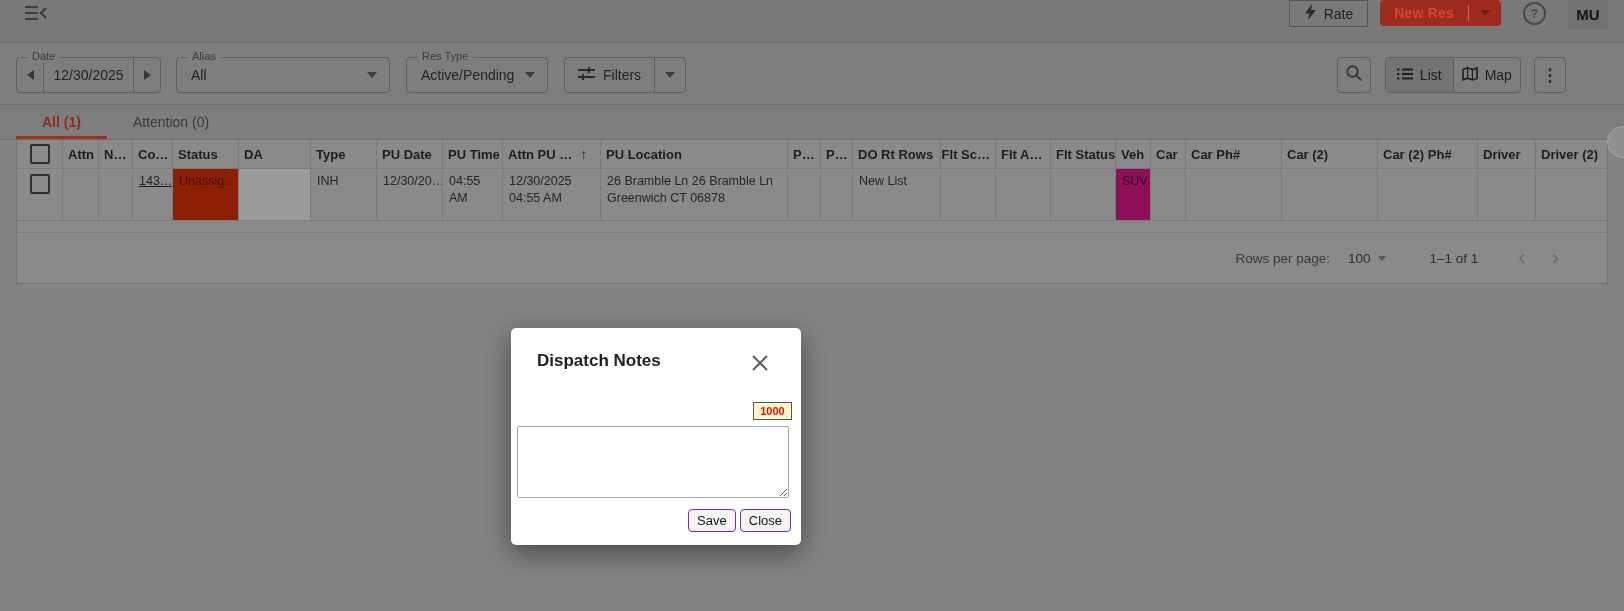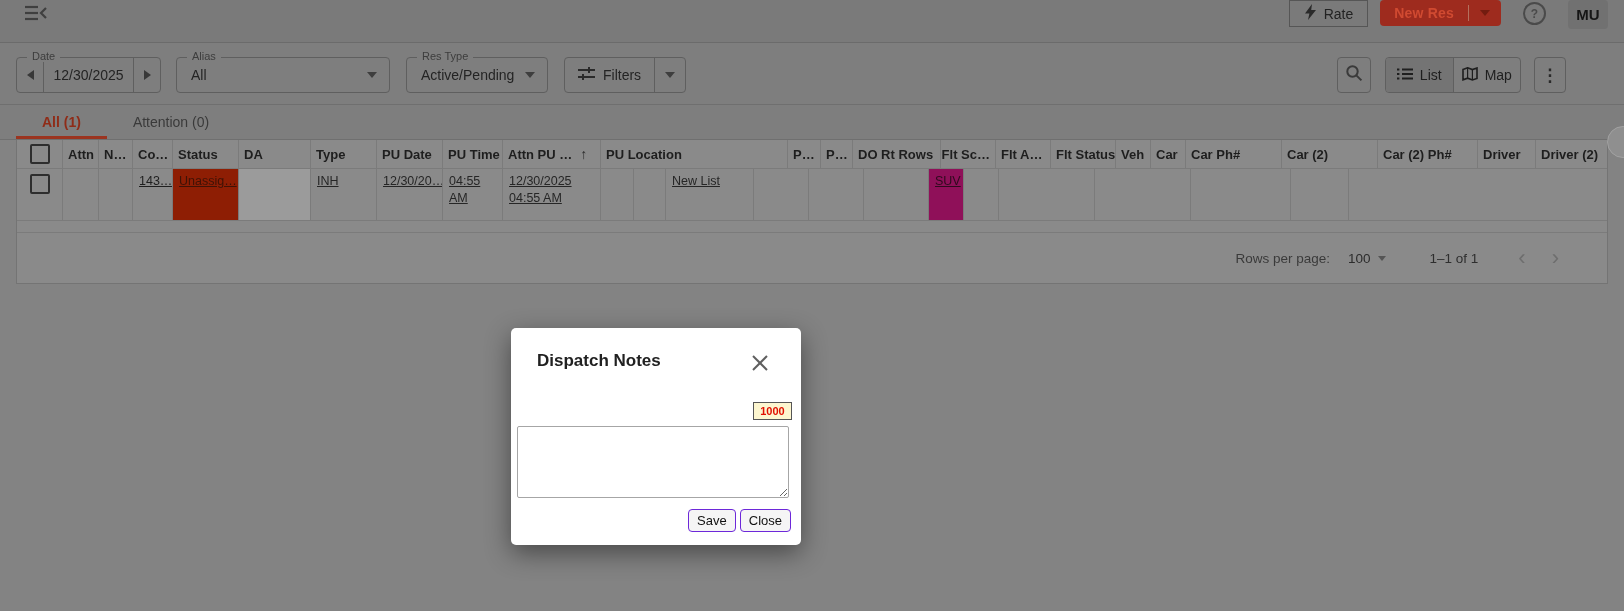--- a/index.html
+++ b/index.html
@@ -76,21 +76,21 @@
   
   .panel{position:absolute;top:140px;left:16px;width:1592px;background:#8a8a8a;
          border:1px solid #747474;border-top:none;box-sizing:border-box;}
   .thead{display:flex;height:28px;border-bottom:1px solid #7b7b7b;}
   .trow{display:flex;height:51px;border-bottom:1px solid #7b7b7b;}
   .cell{box-sizing:border-box;border-right:1px solid #7b7b7b;overflow:hidden;}
   .cell:last-child{border-right:none;}
   .th{display:flex;align-items:center;padding:0 5px;font-size:13px;font-weight:700;
       color:#1e1e1e;white-space:nowrap;}
   .sort{margin-left:8px;font-size:14px;font-weight:400;color:#2a2a2a;}
-  .td{padding:4px 6px;font-size:12.5px;line-height:1.32;color:#262626;text-decoration:underline;}
+  .td{padding:4px 6px;font-size:12.5px;line-height:1.32;color:#262626;}
   .cb-cell{display:flex;justify-content:center;padding:0;}
   .thead .cb-cell{align-items:center;}
   .trow .cb-cell{align-items:flex-start;padding-top:5px;}
   .cb{width:16px;height:16px;border:2px solid #2e2e2e;border-radius:2px;display:inline-block;}
   .link{text-decoration:underline;font-weight:500;color:#1f1f1f;}
   .fill{height:100%;}
   .status-red{background:var(--status-cell-bg,#8e1e04);color:#3f1206;}
   .da-gray{background:#9b9b9b;}
   .veh-magenta{background:var(--veh-cell-bg,#8f1059);color:#2f0a1e;}
   .filler{height:11px;}
@@ -337,20 +337,21 @@
         </div>
         <div class="cell td" style="width: 36px;"></div>
         <div class="cell td" style="width: 34px;"></div>
         <div class="cell td" style="width: 40px;"><span class="link">143…</span></div>
         <div class="cell td fill status-red" style="width: 66px;">Unassig…</div>
         <div class="cell td fill da-gray" style="width: 72px;"></div>
         <div class="cell td" style="width: 66px;">INH</div>
         <div class="cell td" style="width: 66px;">12/30/20…</div>
         <div class="cell td" style="width: 60px;">04:55 AM</div>
         <div class="cell td" style="width: 98px;">12/30/2025 04:55 AM</div>
+        <div class="cell td" style="width: 187px;">26 Bramble Ln 26 Bramble Ln Greenwich CT 06878</div>
         <div class="cell td" style="width: 33px;"></div>
         <div class="cell td" style="width: 32px;"></div>
         <div class="cell td" style="width: 88px;">New List</div>
         <div class="cell td" style="width: 55px;"></div>
         <div class="cell td" style="width: 55px;"></div>
         <div class="cell td" style="width: 65px;"></div>
         <div class="cell td fill veh-magenta" style="width: 35px;">SUV</div>
         <div class="cell td" style="width: 35px;"></div>
         <div class="cell td" style="width: 96px;"></div>
         <div class="cell td" style="width: 96px;"></div>

